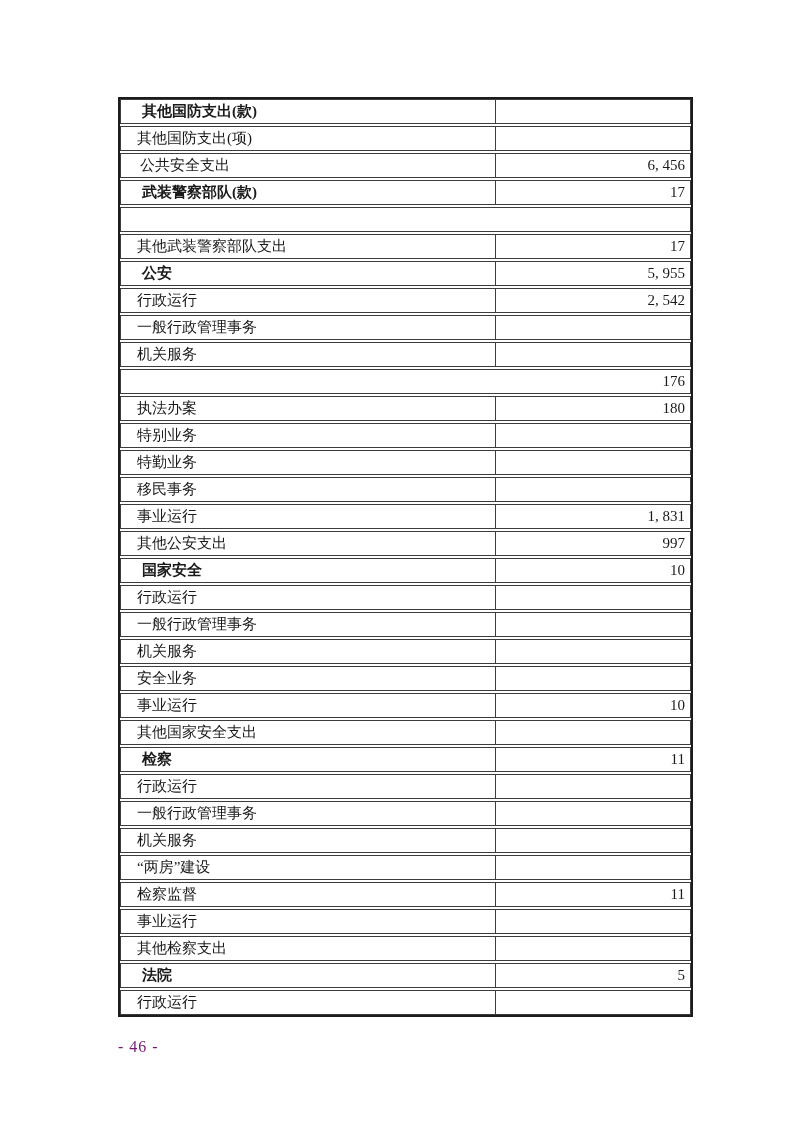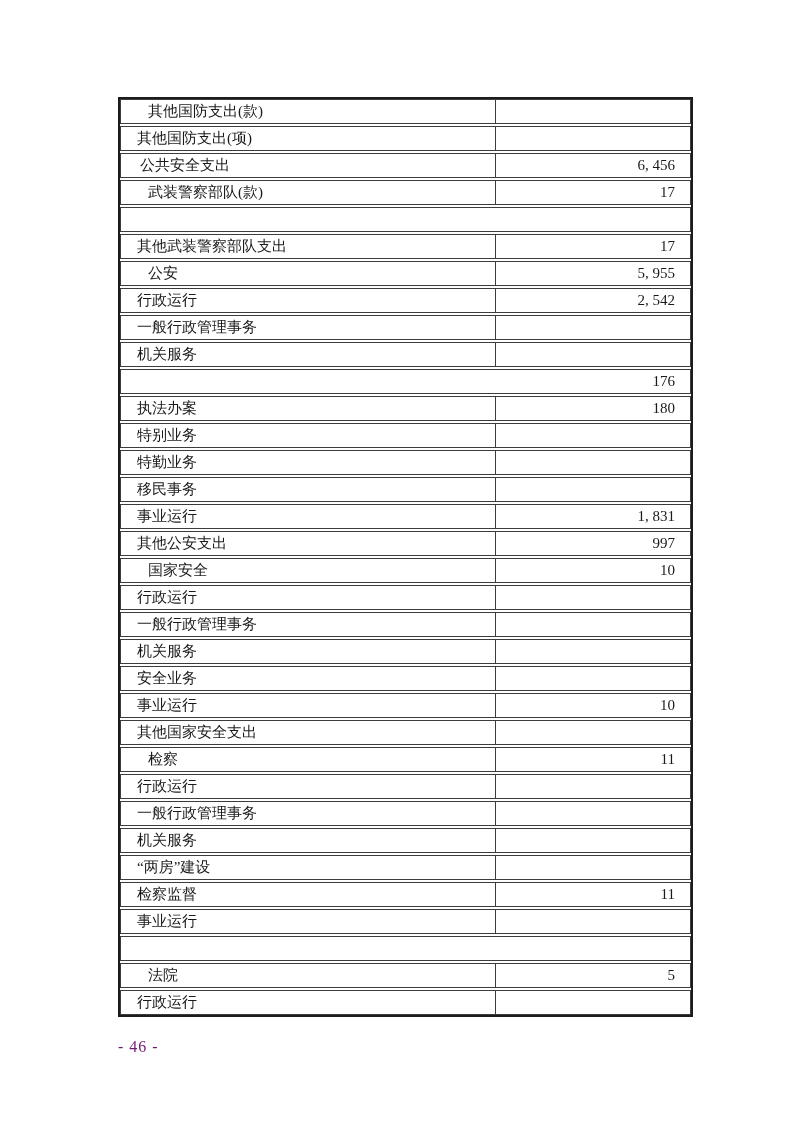--- a/index.html
+++ b/index.html
@@ -35,28 +35,28 @@
   .t-row:first-child { margin-top: 0; }
   .cell-label {
     flex: 0 0 375px;
     border-right: 1px solid #3c3c3c;
     font-size: 15px;
     line-height: 23px;
     white-space: nowrap;
     overflow: hidden;
     padding-left: 19px;
   }
-  .cell-label.indent-1 { padding-left: 27px; }
+  .cell-label.indent-1 { padding-left: 21px; font-weight: bold; }
   .cell-label.indent-2 { padding-left: 16px; }
   .cell-value {
     flex: 1 1 auto;
     font-size: 15px;
     line-height: 23px;
     text-align: right;
-    padding-right: 15px;
+    padding-right: 5px;
     white-space: nowrap;
   }
   .page-number {
     position: absolute;
     left: 118px;
     top: 1038px;
     font-size: 16px;
     letter-spacing: 1px;
     color: #701a75;
   }
@@ -215,20 +215,21 @@
     <div class="cell-label indent-2">检察监督</div>
     <div class="cell-value">11</div>
   </div>
 
   <div class="t-row">
     <div class="cell-label indent-2">事业运行</div>
     <div class="cell-value"></div>
   </div>
 
   <div class="t-row">
+    <div class="cell-label indent-2">其他检察支出</div>
     <div class="cell-value"></div>
   </div>
 
   <div class="t-row">
     <div class="cell-label indent-1">法院</div>
     <div class="cell-value">5</div>
   </div>
 
   <div class="t-row">
     <div class="cell-label indent-2">行政运行</div>

